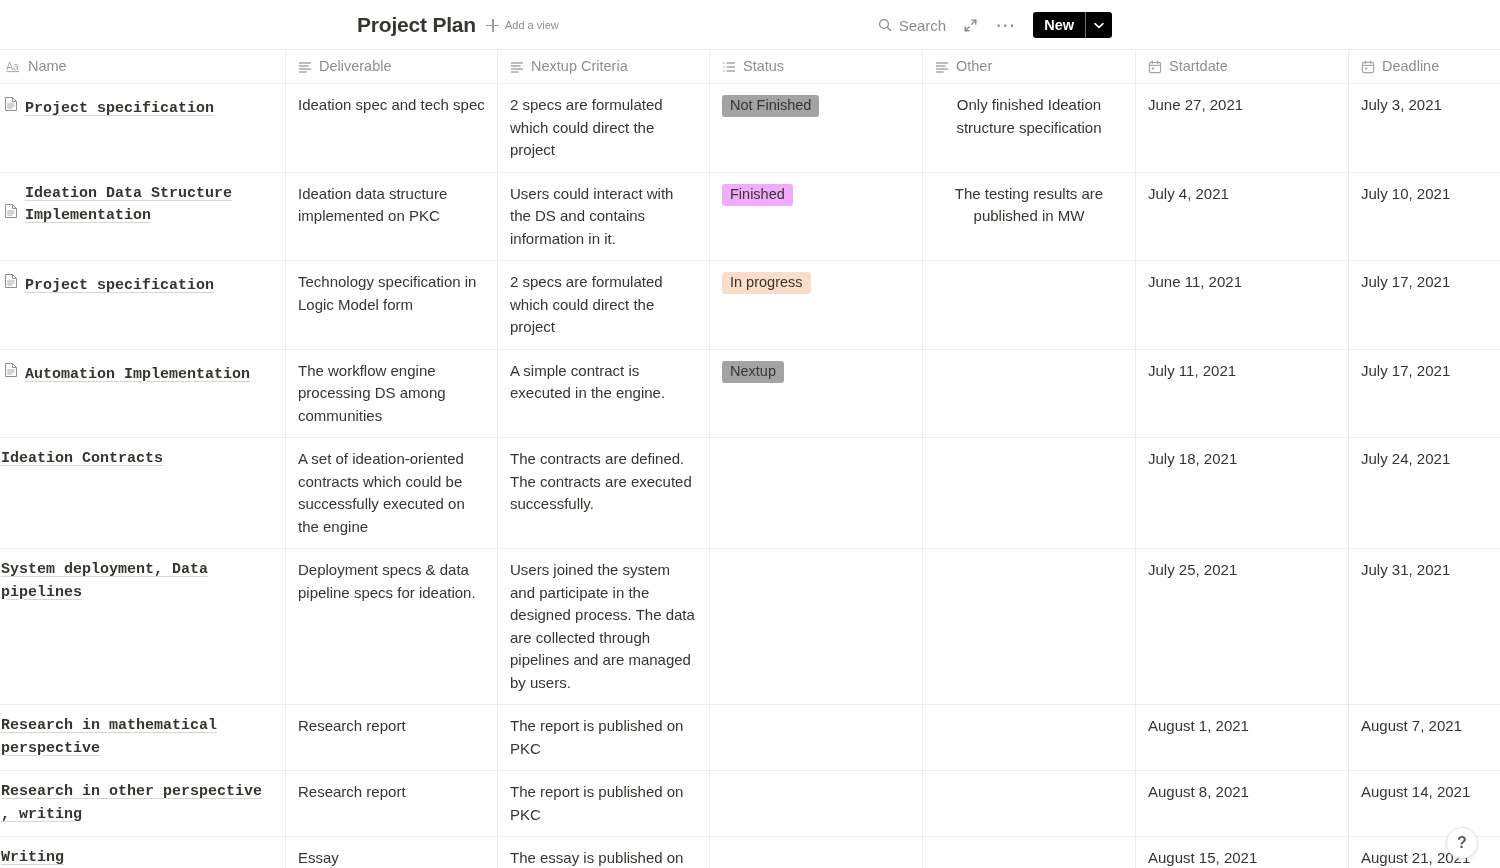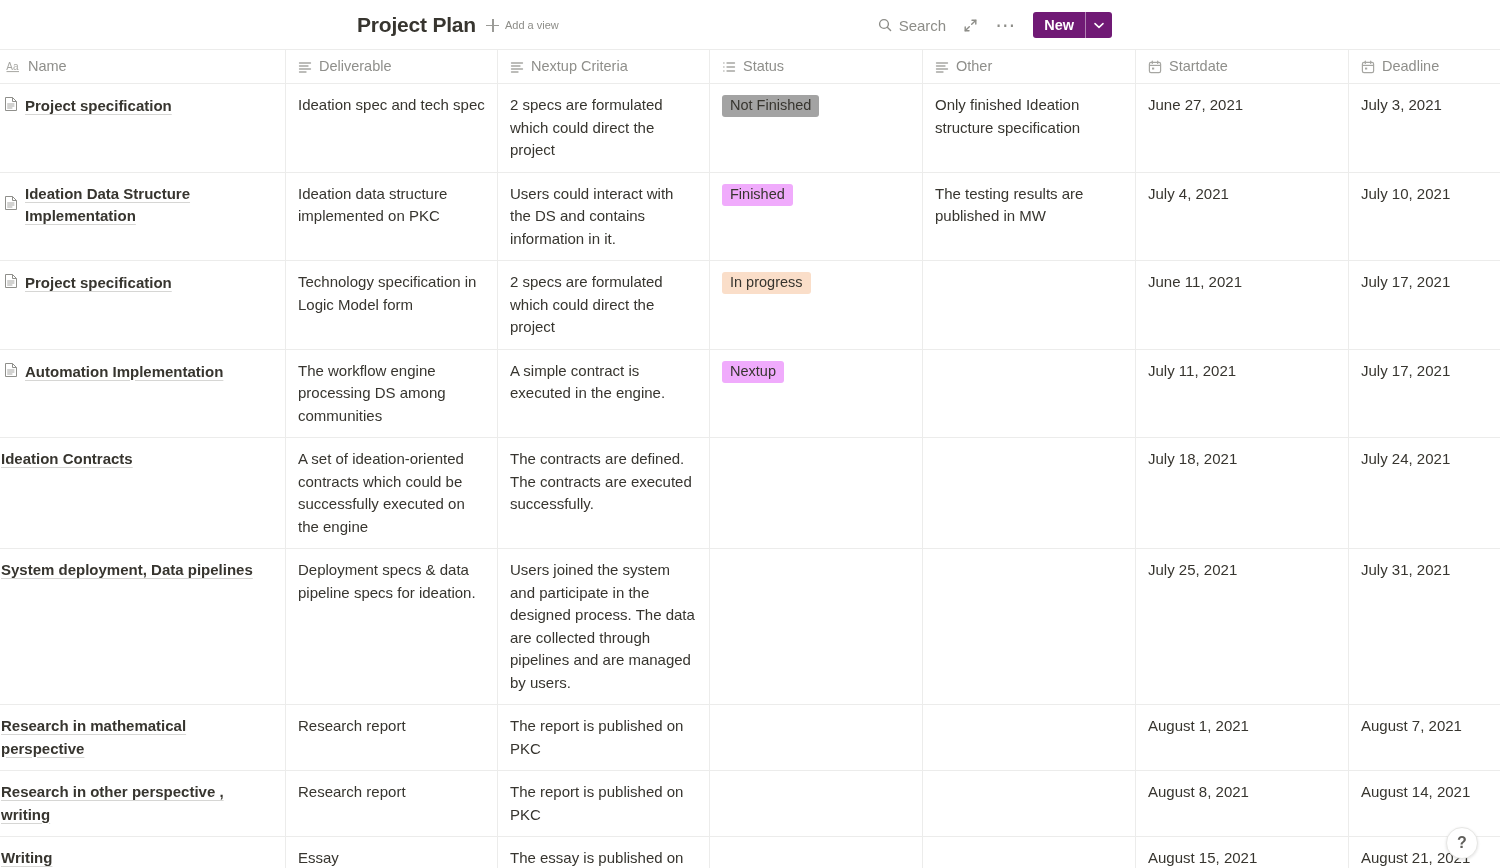--- a/index.html
+++ b/index.html
@@ -77,37 +77,37 @@
     border-bottom: 1px solid #ececeb;
     padding: 10px 12px 10px 12px;
     font-size: 15px;
     line-height: 22.5px;
     color: #37352f;
   }
   .c-name      { width: 286px; padding-left: 0; }
   .c-deliver   { width: 212px; }
   .c-success   { width: 212px; }
   .c-status    { width: 213px; }
-  .c-other     { width: 213px; }
+  .c-other     { width: 213px; text-align: center; }
   .c-start     { width: 213px; }
   .c-deadline  { width: 151px; border-right: none; }
 
   
   .hrow .cell {
     height: 34px; padding-top: 0; padding-bottom: 0;
     display: flex; align-items: center; gap: 7px;
     color: #8f8f8b; font-size: 14.5px;
   }
   .hrow .c-name { padding-left: 6px; }
 
   
   .col-ico { flex: 0 0 auto; display: inline-flex; color: #a6a6a2; }
 
   
-  .name-inner { display: flex; align-items: center; gap: 7px; padding-left: 4px; }
+  .name-inner { display: flex; align-items: flex-end; gap: 7px; padding-left: 4px; font-family: Liberation Mono, monospace; }
   .name-inner.noicon { padding-left: 1px; }
   .page-ico { flex: 0 0 auto; margin-top: 2px; }
   .name-text {
     font-weight: bold;
     text-decoration: underline;
     text-decoration-color: #d6d6d4;
     text-underline-offset: 3px;
     color: #37352f;
     cursor: pointer;
   }
@@ -160,21 +160,21 @@
       <svg width="15" height="15" viewBox="0 0 15 15" fill="none" stroke="#8d8d88" stroke-width="1.4" stroke-linecap="round">
         <path d="M9 2.2h3.8V6"></path>
           <path d="M12.6 2.4 8.7 6.3"></path>
         <path d="M6 12.8H2.2V9"></path>
           <path d="M2.4 12.6 6.3 8.7"></path>
       </svg>
     </div>
 
     <div class="icon-btn ellipsis">⋯</div>
 
-    <div class="new-btn" style="background: #701a75;">
+    <div class="new-btn" style="background: #000000;">
       <div class="lbl">New</div>
       <div class="sep"></div>
       <div class="chev">
         <svg width="10" height="7" viewBox="0 0 10 7" fill="none" stroke="#ffffff" stroke-width="1.5" stroke-linecap="round" stroke-linejoin="round">
           <path d="M1 1.6 5 5.4 9 1.6"></path>
         </svg>
       </div>
     </div>
   </div>
 </div>
@@ -338,21 +338,21 @@
                   <line x1="3.6" y1="8" x2="10" y2="8"></line>
                   <line x1="3.6" y1="10" x2="10" y2="10"></line>
                   <line x1="3.6" y1="12" x2="8" y2="12"></line>
                 </g>
               </svg></span>
             <span class="name-text">Automation Implementation</span>
           </div>
         </div>
         <div class="cell c-deliver">The workflow engine processing DS among communities</div>
         <div class="cell c-success">A simple contract is executed in the engine.</div>
-        <div class="cell c-status"><span class="pill" style="background: #f0abfc;">Nextup</span></div>
+        <div class="cell c-status"><span class="pill" style="background: #a3a3a3;">Nextup</span></div>
         <div class="cell c-other"></div>
         <div class="cell c-start">July 11, 2021</div>
         <div class="cell c-deadline">July 17, 2021</div>
       </div>
       <div class="row">
         <div class="cell c-name">
           <div class="name-inner noicon">
             <span class="name-text">Ideation Contracts</span>
           </div>
         </div>

